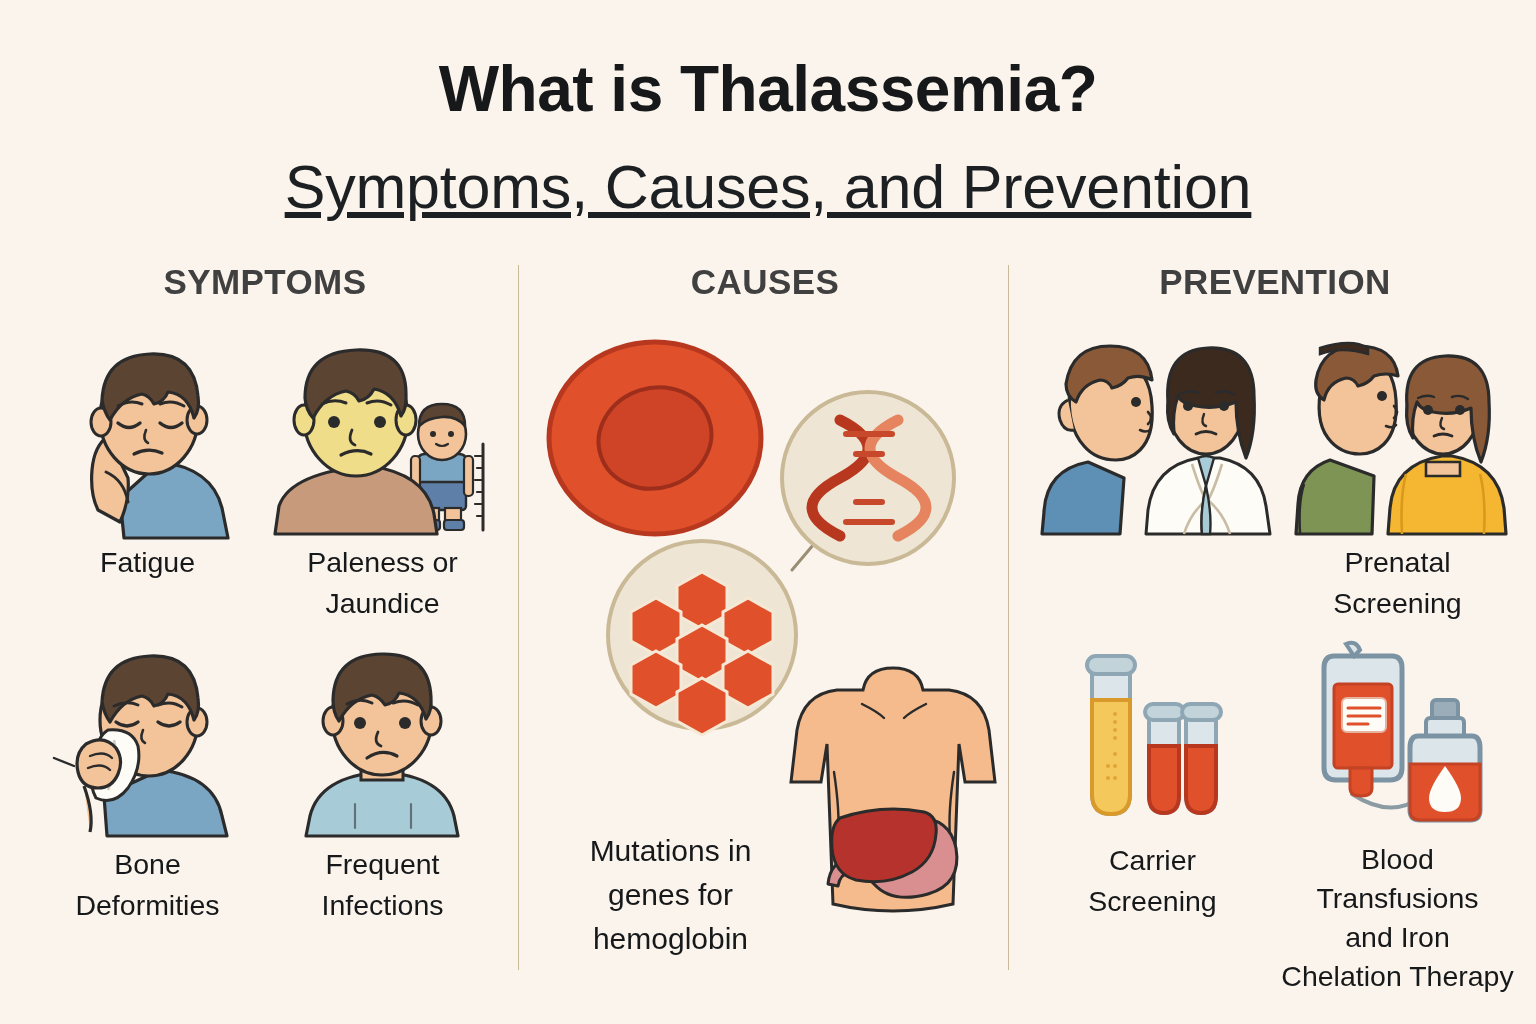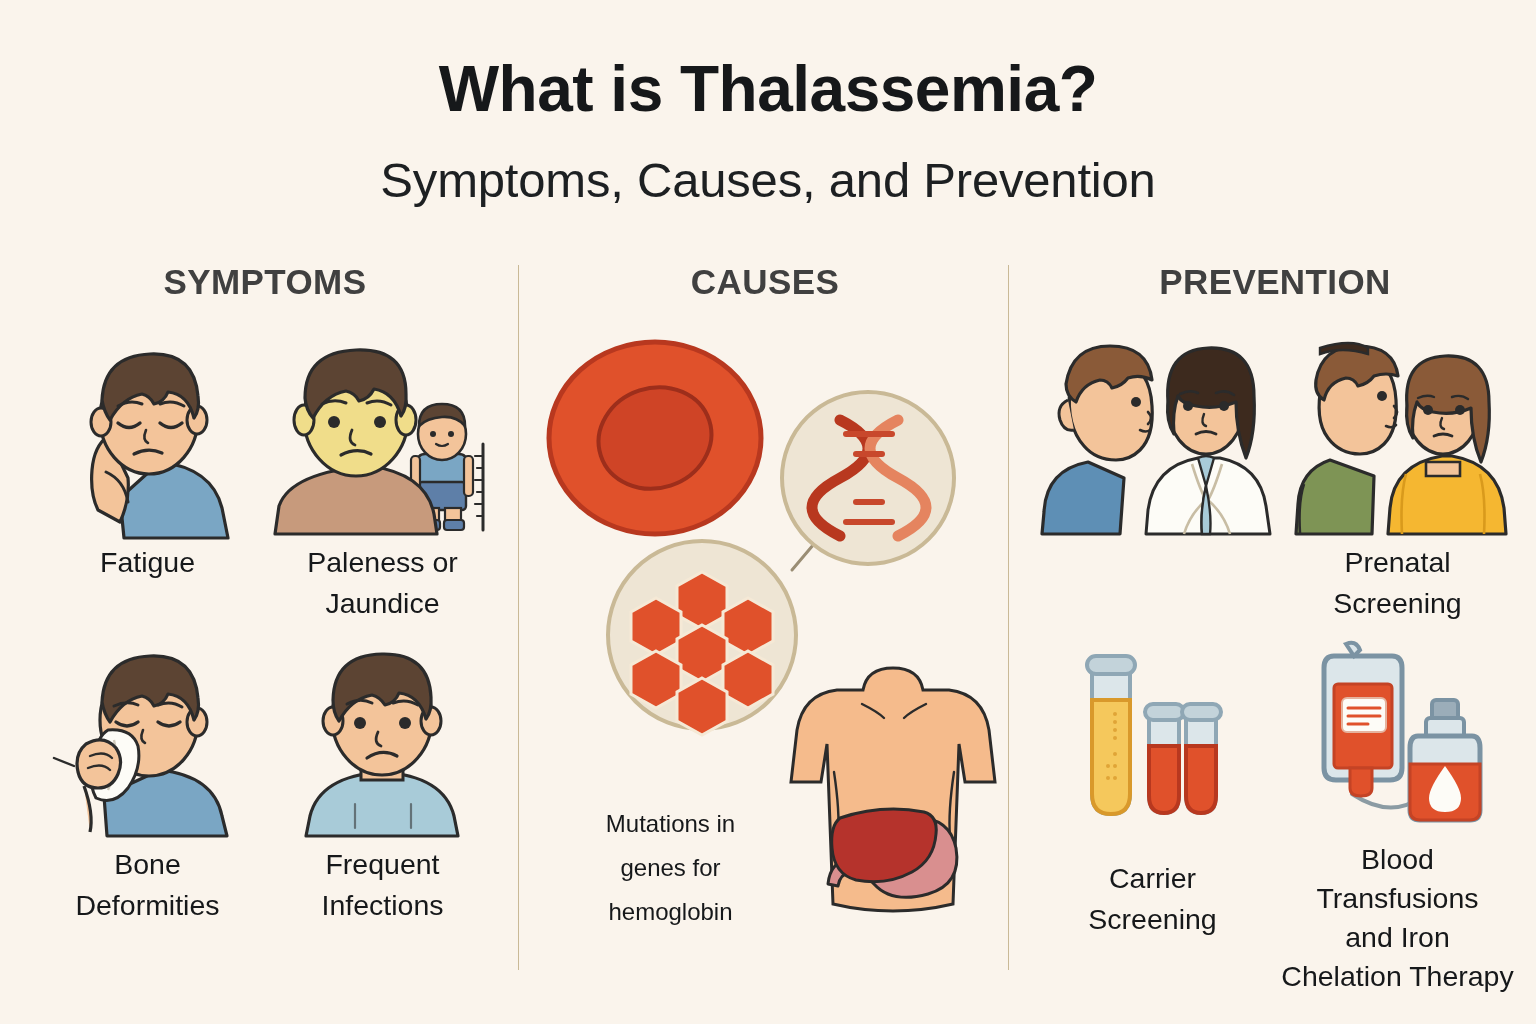--- a/index.html
+++ b/index.html
@@ -18,22 +18,23 @@
   
   .title {
     position: absolute; top: 52px; left: 0; width: 1536px;
     text-align: center;
     font-size: 64px; font-weight: 700; letter-spacing: -0.5px;
     color: #16181a;
   }
   .subtitle {
     position: absolute; top: 152px; left: 0; width: 1536px;
     text-align: center;
-    font-size: 49px; font-weight: 400; letter-spacing: -0.2px;
+    font-size: 61px; font-weight: 400; letter-spacing: -0.2px;
     color: #1d2022;
+    text-decoration: underline;
   }
 
   
   .divider {
     position: absolute; top: 265px; width: 1px; height: 705px;
     background: #c9b996;
   }
   .divider.left  { left: 518px; }
   .divider.right { left: 1008px; }
 
@@ -57,22 +58,22 @@
     text-align: center;
     font-size: 28.5px; line-height: 41px; color: #16181a;
     margin-top: 8px;
   }
 
   svg { display: block; overflow: visible; }
 
   
   .causes-art { position: relative; width: 450px; height: 600px; }
   .causes-cap {
-    position: absolute; left: 18px; top: 482px; width: 225px;
-    text-align: center; font-size: 24px; line-height: 44px; color: #16181a;
+    position: absolute; left: 18px; top: 509px; width: 225px;
+    text-align: center; font-size: 30px; line-height: 44px; color: #16181a;
   }
 </style>
 </head>
 <body>
 
 <div class="page">
 
   <div class="title">What is Thalassemia?</div>
   <div class="subtitle">Symptoms, Causes, and Prevention</div>
 
@@ -331,21 +332,21 @@
             <path d="M152 74 q-4 9 2 11" fill="none" stroke="#2b2b2b" stroke-width="2.4" stroke-linecap="round"></path>
             <path d="M144 92 q9 -4 18 0" fill="none" stroke="#2b2b2b" stroke-width="2.8" stroke-linecap="round"></path>
           </svg>
         </div>
         <div class="cap">
           <span>Prenatal</span><br>
           <span>Screening</span>
         </div>
       </div>
 
-      <div class="cell" style="margin-top:18px;gap:18px;">
+      <div class="cell" style="margin-top:18px;">
         <div class="art">
           <svg width="190" height="190" viewBox="0 0 190 190">
 
             <path d="M34 22 h38 v130 q0 20 -19 20 q-19 0 -19 -20 z" fill="#dce6ea" stroke="#8fa7b5" stroke-width="4"></path>
             <path d="M34 58 h38 v94 q0 20 -19 20 q-19 0 -19 -20 z" fill="#f5c85c" stroke="#d9992b" stroke-width="4"></path>
             <rect x="29" y="14" width="48" height="18" rx="9" fill="#c3d3da" stroke="#8fa7b5" stroke-width="4"></rect>
             <g fill="#d9992b" opacity="0.75">
               <circle cx="57" cy="72" r="2"></circle>
                 <circle cx="57" cy="80" r="2"></circle>
                 <circle cx="57" cy="88" r="2"></circle>

